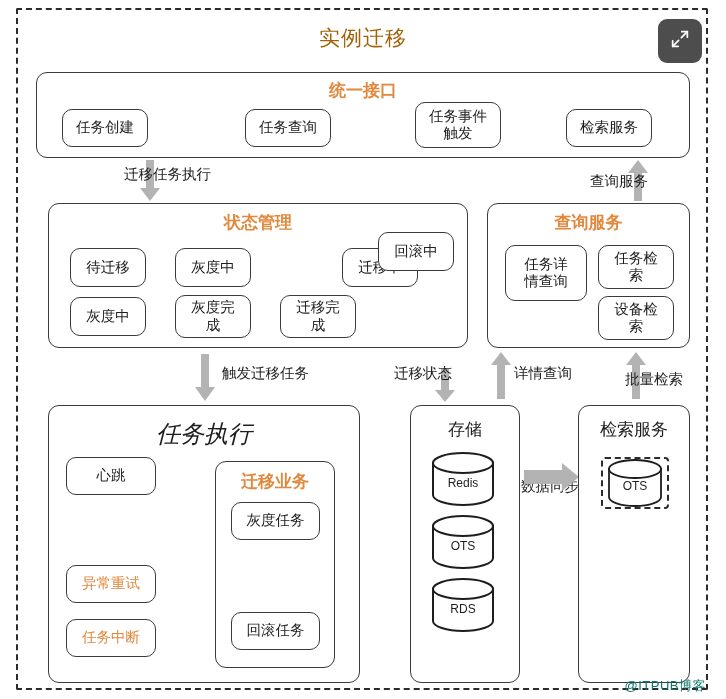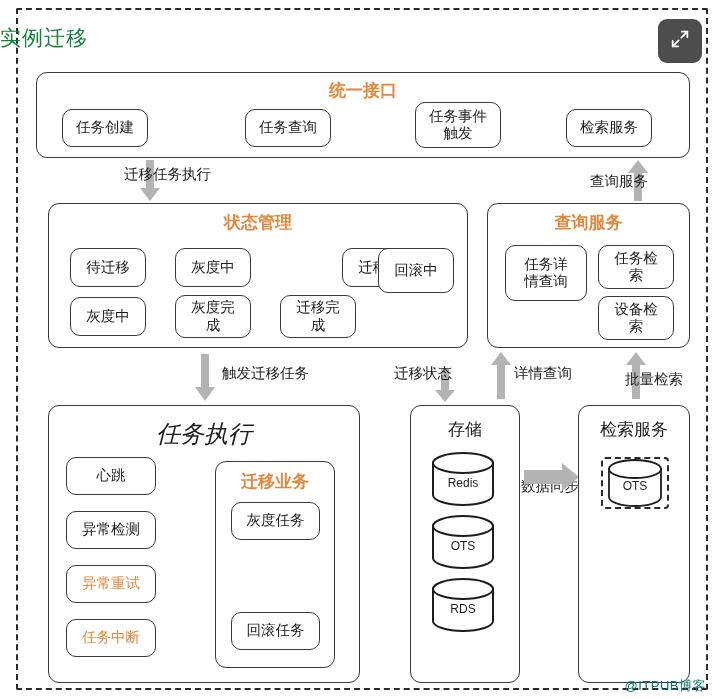--- a/index.html
+++ b/index.html
@@ -28,23 +28,23 @@
     border: 2px dashed #2b2b2b;
     border-radius: 2px;
     box-sizing: border-box;
   }
   
   .diagram-title {
     position: absolute;
     left: 0;
     top: 24px;
     width: 726px;
-    text-align: left;
+    text-align: center;
     font-size: 21px;
-    color: #15803d;
+    color: #a16207;
     letter-spacing: 1px;
   }
   
   .fullscreen-btn {
     position: absolute;
     left: 658px;
     top: 19px;
     width: 44px;
     height: 44px;
     background: #4d4d4d;
@@ -174,21 +174,21 @@
     </svg>
   </div>
   <div class="arrow-label" style="left:590px; top:172px;">查询服务</div>
 
   <div class="panel" style="left:48px; top:203px; width:420px; height:145px;">
     <div class="panel-title orange" style="top:7px;">状态管理</div>
   </div>
   <div class="chip" style="left:70px; top:248px; width:76px; height:39px;">待迁移</div>
   <div class="chip" style="left:175px; top:248px; width:76px; height:39px;">灰度中</div>
   <div class="chip" style="left:296px; top:248px; width:76px; height:39px;margin-left:46px;">迁移中</div>
-  <div class="chip" style="left:378px; top:248px; width:76px; height:45px;">回滚中</div>
+  <div class="chip" style="left:378px; top:232px; width:76px; height:39px;">回滚中</div>
   <div class="chip" style="left:70px; top:297px; width:76px; height:39px;">灰度中</div>
   <div class="chip" style="left:175px; top:295px; width:76px; height:43px; white-space:pre-line;border-radius:10px;">灰度完
 成</div>
   <div class="chip" style="left:280px; top:295px; width:76px; height:43px; white-space:pre-line;">迁移完
 成</div>
 
   <div class="panel" style="left:487px; top:203px; width:203px; height:145px;">
     <div class="panel-title orange" style="top:7px;">查询服务</div>
   </div>
   <div class="chip" style="left:505px; top:245px; width:82px; height:56px; white-space:pre-line;">任务详
@@ -223,21 +223,20 @@
     <svg width="22" height="48" viewBox="0 0 22 48">
       <polygon points="11,0 21,13 15,13 15,47 7,47 7,13 1,13" fill="#b3b3b3"></polygon>
     </svg>
   </div>
   <div class="arrow-label" style="left:625px; top:370px;">批量检索</div>
 
   <div class="panel" style="left:48px; top:405px; width:312px; height:278px;">
     <div class="panel-title dark" style="top:12px; font-size:24px;font-style:italic;">任务执行</div>
   </div>
   <div class="chip" style="left:66px; top:457px; width:90px; height:38px;">心跳</div>
-  <div class="chip" style="left:66px; top:511px; width:90px; height:38px;">异常检测</div>
   <div class="chip orange" style="left:66px; top:565px; width:90px; height:38px;">异常重试</div>
   <div class="chip orange" style="left:66px; top:619px; width:90px; height:38px;">任务中断</div>
 
   <div class="panel" style="left:215px; top:461px; width:120px; height:207px;">
     <div class="panel-title orange" style="top:8px;">迁移业务</div>
   </div>
   <div class="chip" style="left:231px; top:502px; width:89px; height:38px;">灰度任务</div>
   <div class="chip" style="left:231px; top:612px; width:89px; height:38px;">回滚任务</div>
 
   <div class="panel" style="left:410px; top:405px; width:110px; height:278px;">

